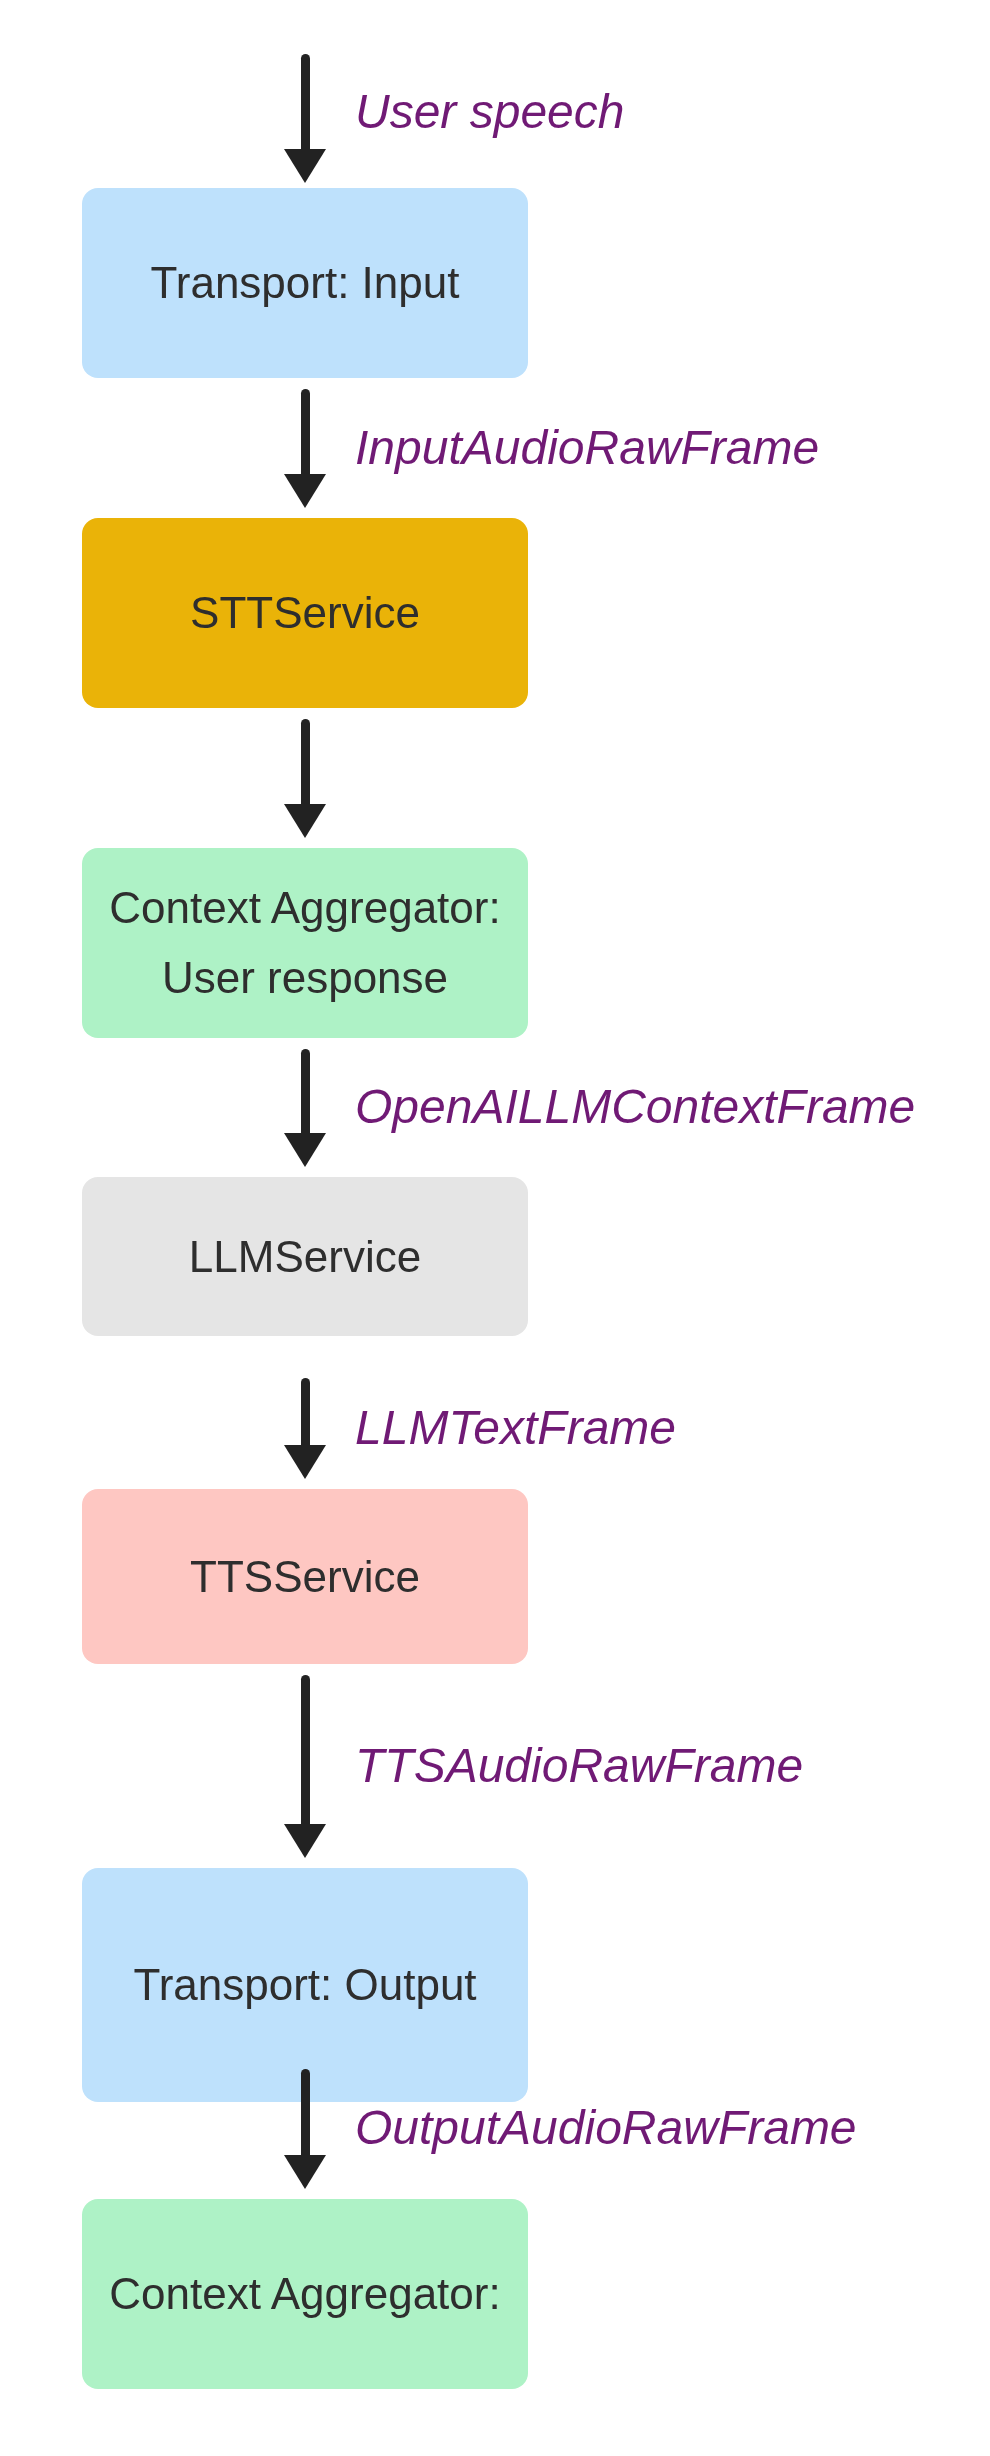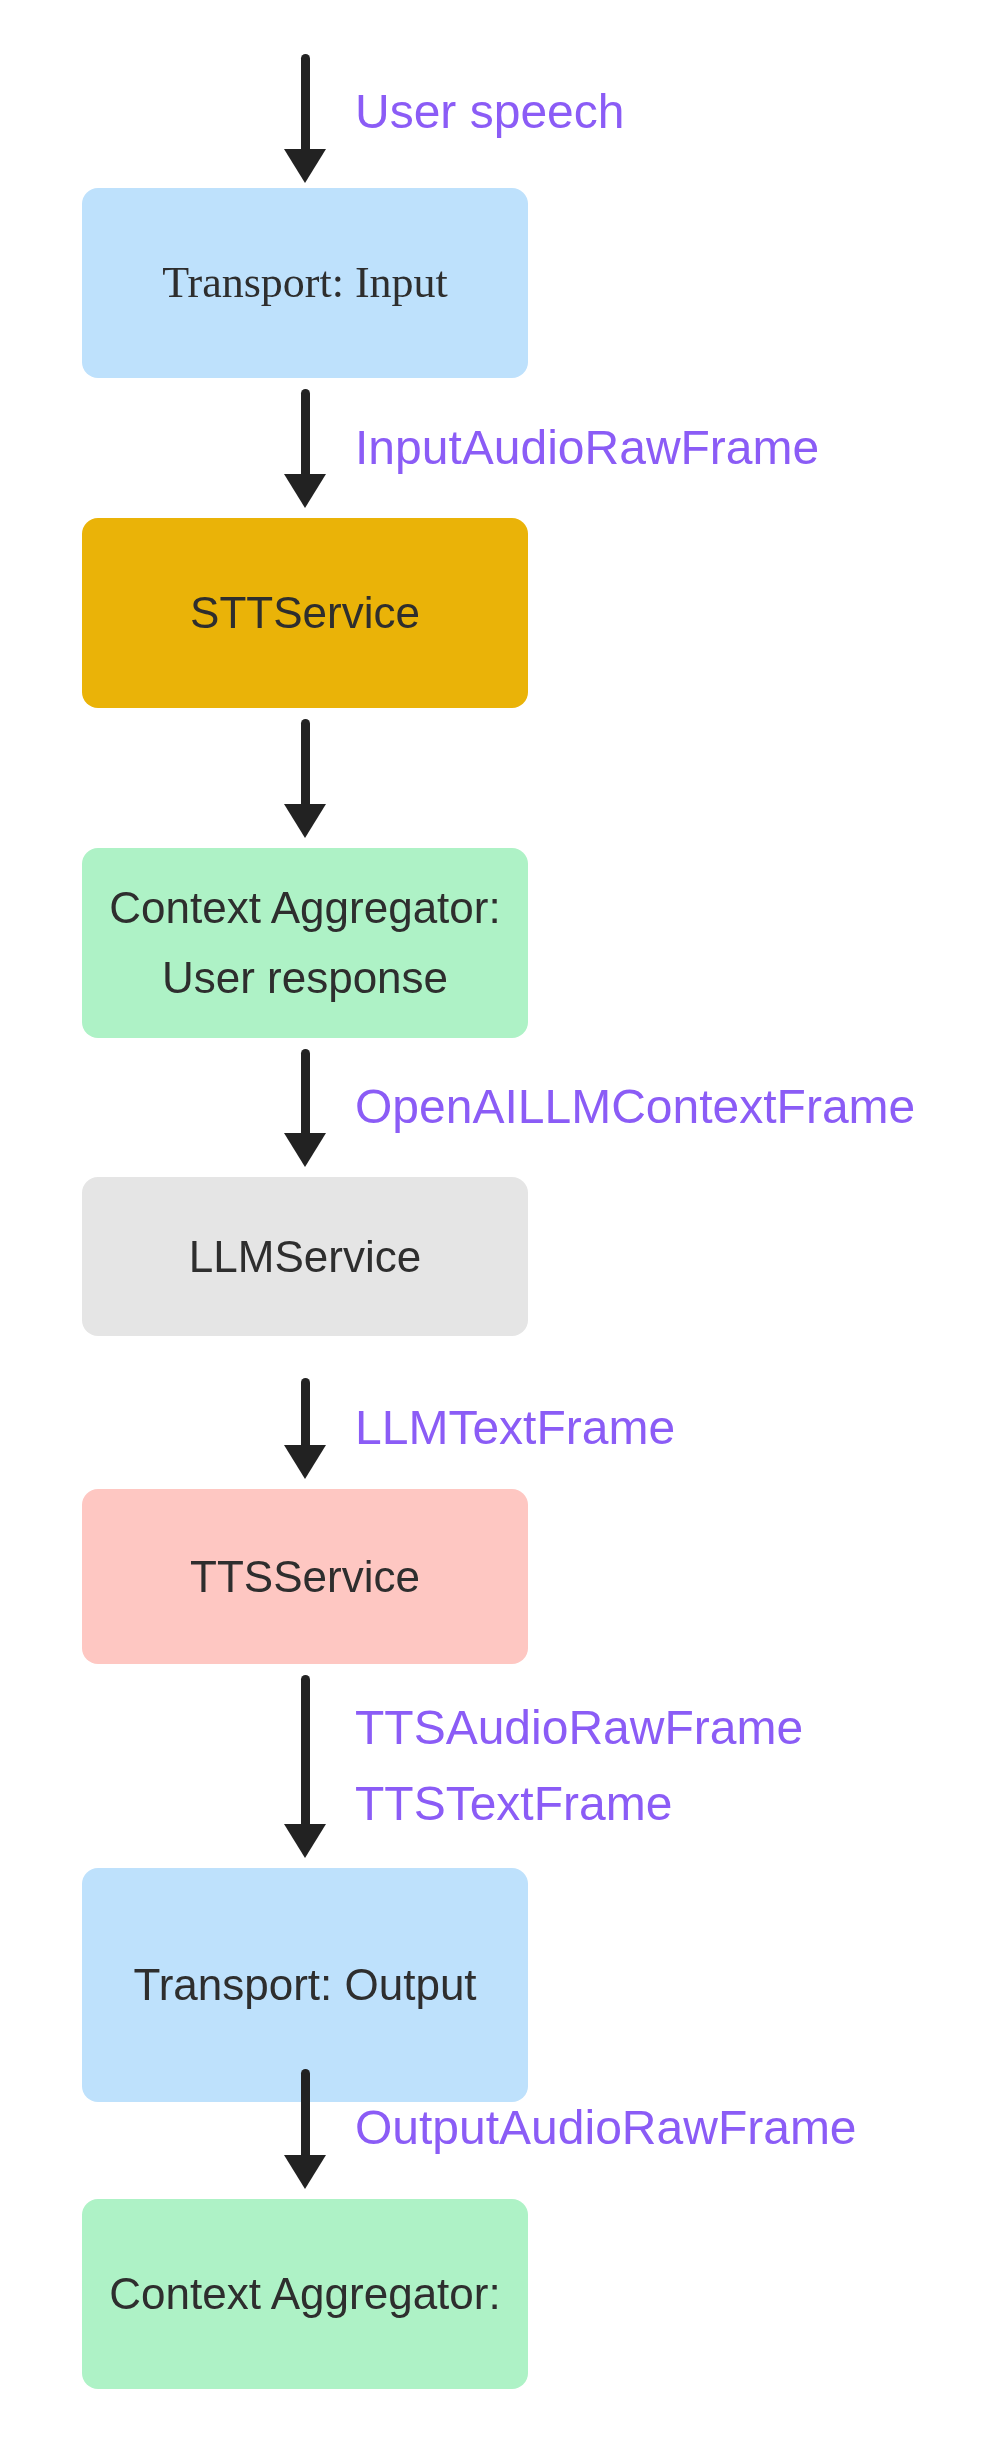--- a/index.html
+++ b/index.html
@@ -18,38 +18,38 @@
     display:flex; flex-direction:column; align-items:center;
   }
   .arrow .shaft { width:9px; flex:1 1 auto; background:#222222; border-radius:5px 5px 0 0; }
   .arrow .head {
     width:0; height:0; margin-top:-2px;
     border-left:21px solid transparent; border-right:21px solid transparent;
     border-top:34px solid #222222;
   }
   .edge-label {
     position:absolute; left:355px; transform:translateY(-50%);
-    font-size:48px; line-height:76px; color:#8b5cf6; white-space:nowrap;
+    font-size:48px; line-height:76px; color:#701a75; white-space:nowrap;font-style:italic;
   }
   .edge-label span { display:block; }
 </style>
 </head>
 <body>
 
 <div class="stage">
 
   <div class="arrow" style="top:54px; height:129px;">
     <div class="shaft"></div>
     <div class="head"></div>
   </div>
   <div class="edge-label" style="top:112px;">
     <span>User speech</span>
   </div>
 
-  <div class="node" style="top: 188px; height: 190px; background-color: rgb(190, 225, 252); font-family: Liberation Serif, serif;">
+  <div class="node" style="top: 188px; height: 190px; background-color: rgb(190, 225, 252);">
     <span>Transport: Input</span>
   </div>
 
   <div class="arrow" style="top:389px; height:119px;">
     <div class="shaft"></div>
     <div class="head"></div>
   </div>
   <div class="edge-label" style="top:448px;">
     <span>InputAudioRawFrame</span>
   </div>
@@ -91,21 +91,20 @@
   <div class="node" style="top: 1489px; height: 175px; background-color: rgb(254, 199, 194);">
     <span>TTSService</span>
   </div>
 
   <div class="arrow" style="top:1675px; height:183px;">
     <div class="shaft"></div>
     <div class="head"></div>
   </div>
   <div class="edge-label" style="top:1766px;">
     <span>TTSAudioRawFrame</span>
-    <span>TTSTextFrame</span>
   </div>
 
   <div class="node" style="top: 1868px; height: 234px; background-color: rgb(190, 225, 252);">
     <span>Transport: Output</span>
   </div>
 
   <div class="arrow" style="top:2069px; height:120px;">
     <div class="shaft"></div>
     <div class="head"></div>
   </div>

